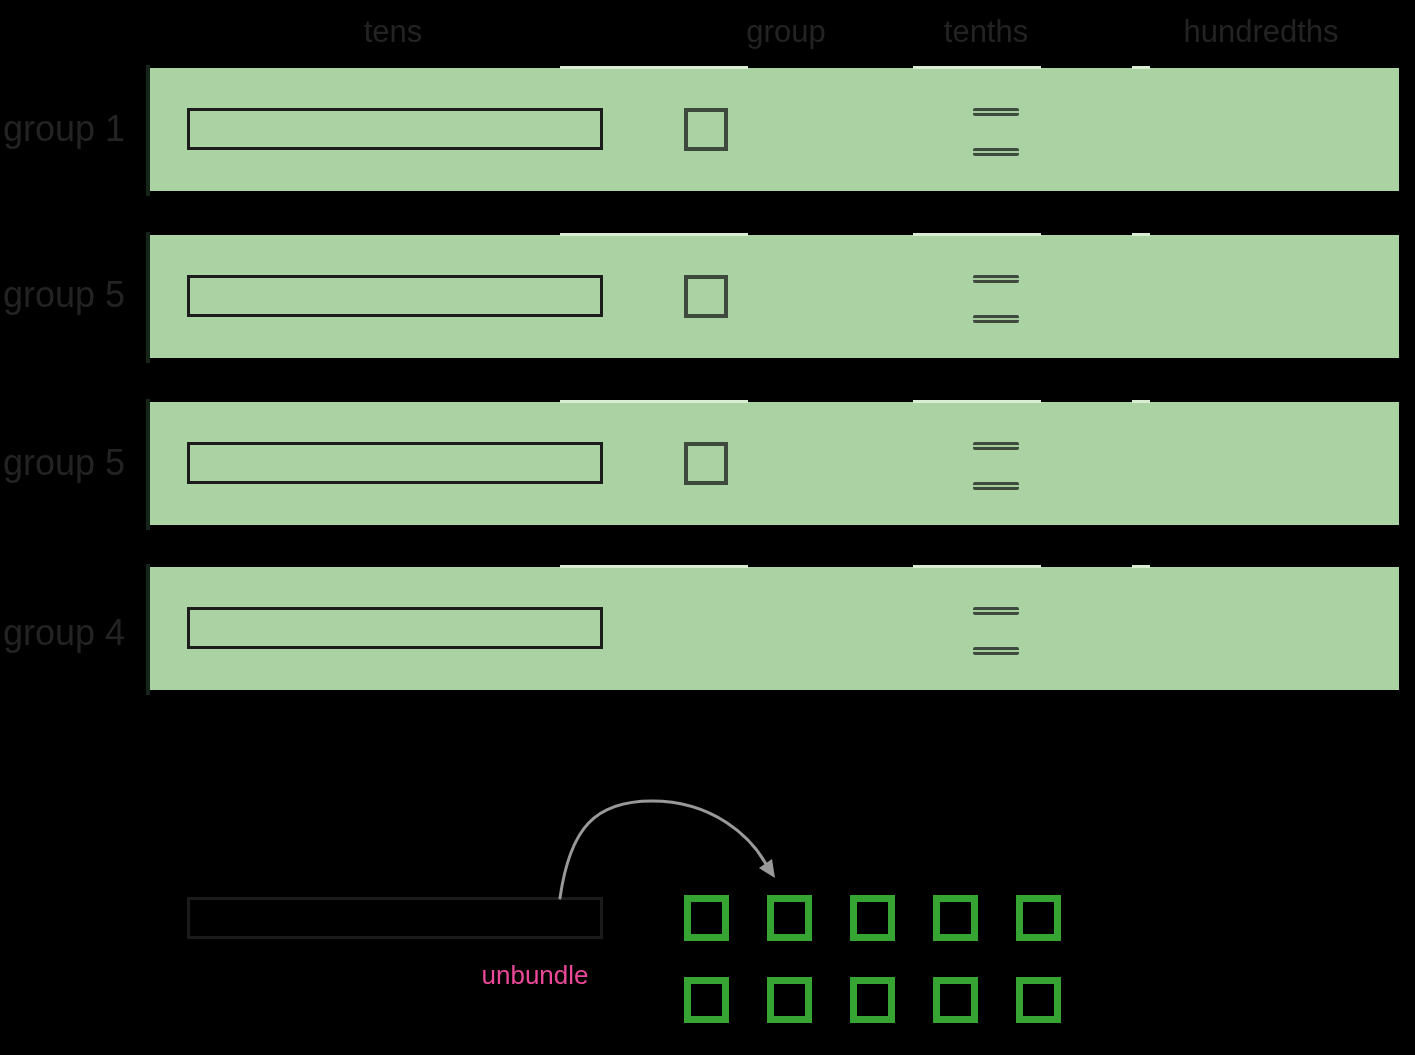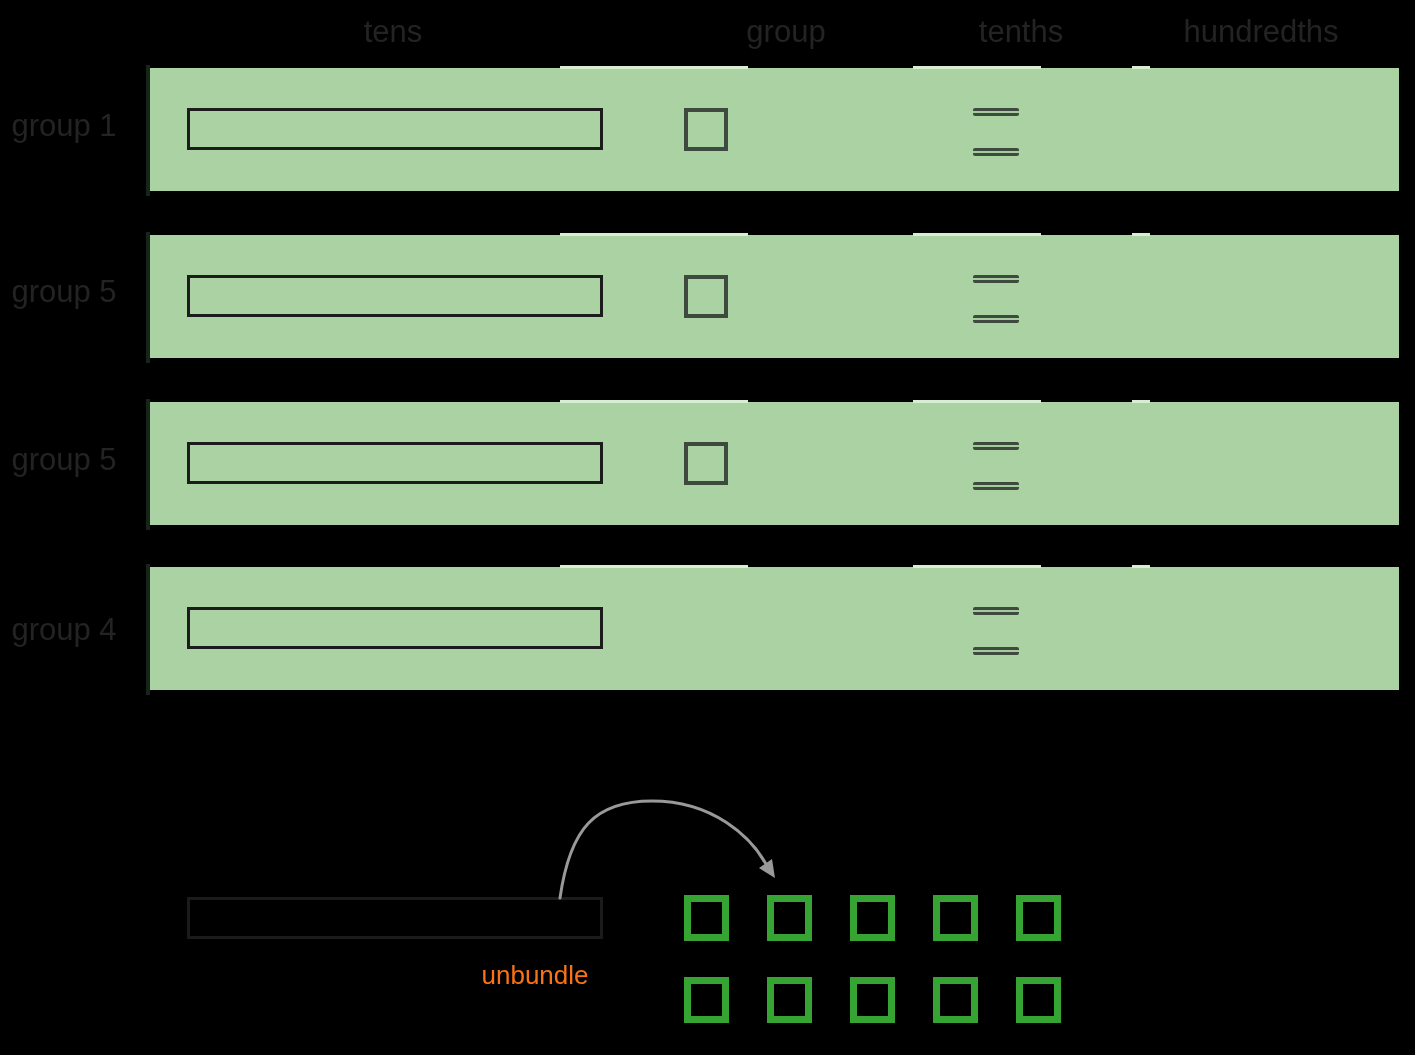--- a/index.html
+++ b/index.html
@@ -9,21 +9,21 @@
     background:#000;
     font-family:"Liberation Sans","DejaVu Sans",sans-serif;
     overflow:hidden;
   }
   .hdr{
     position:absolute;top:14px;transform:translateX(-50%);
     font-size:31px;color:#232323;white-space:nowrap;
   }
   .group-label{
     position:absolute;left:0;width:128px;text-align:center;
-    font-size:31px;color:#232323;white-space:nowrap;
+    font-size:36px;color:#232323;white-space:nowrap;
   }
   .band{
     position:absolute;left:150px;width:1249px;height:123px;
     background:#aad2a2;
   }
   .band-edge{
     position:absolute;left:-4px;top:-3px;width:4px;height:131px;
     background:#152519;
   }
   .tick{position:absolute;top:-2px;height:3px;background:#d8edd2;}
@@ -43,39 +43,39 @@
     background:linear-gradient(180deg,#3d4a3d 0 3px,#a4cc9c 3px 5px,#3d4a3d 5px 100%);
   }
   .tenth-1{top:40px;}
   .tenth-2{top:80px;}
   .unbundle-bar{
     position:absolute;left:187px;top:897px;width:416px;height:42px;
     box-sizing:border-box;border:3px solid #1b1b1b;background:#000;
   }
   .unbundle-label{
     position:absolute;left:535px;top:960px;transform:translateX(-50%);
-    font-size:26px;color:#f97316;white-space:nowrap;
+    font-size:26px;color:#ec4899;white-space:nowrap;
   }
   .arrow-svg{position:absolute;left:540px;top:780px;width:250px;height:130px;}
   .gsq{
     position:absolute;width:45px;height:46px;box-sizing:border-box;
     border:7px solid #36a432;background:#000;
   }
   .gsq.r1{top:895px;}
   .gsq.r2{top:977px;}
   .c1{left:684px;}.c2{left:767px;}.c3{left:850px;}.c4{left:933px;}.c5{left:1016px;}
 </style>
 </head>
 <body>
 
 <div class="stage">
 
   <div class="hdr" style="left:393px">tens</div>
   <div class="hdr" style="left:786px">group</div>
-  <div class="hdr" style="left:1021px">tenths</div>
+  <div class="hdr" style="left:986px">tenths</div>
   <div class="hdr" style="left:1261px">hundredths</div>
 
   <div class="group-label" style="top:108px">group 1</div>
   <div class="group-label" style="top:274px">group 5</div>
   <div class="group-label" style="top:442px">group 5</div>
   <div class="group-label" style="top:612px">group 4</div>
 
   <div class="band" style="top:68px">
     <div class="band-edge"></div>
     <div class="tick tick-a"></div>

